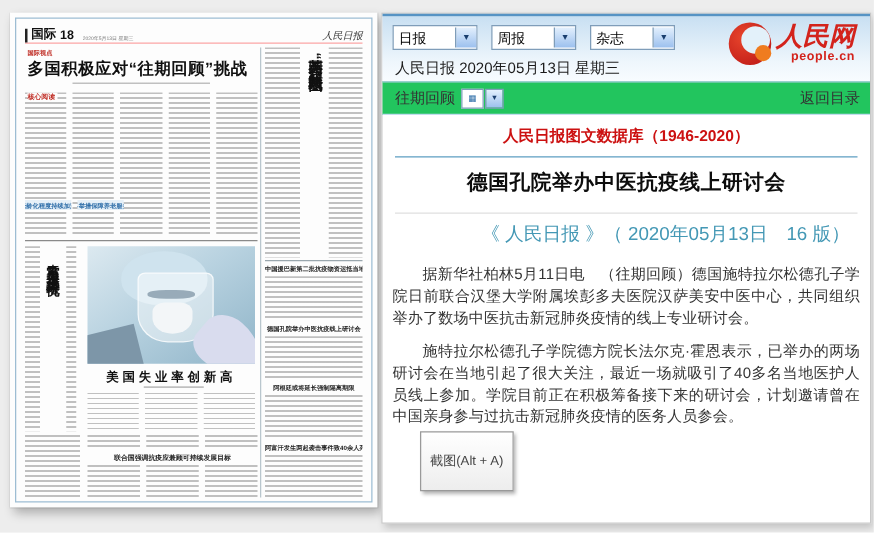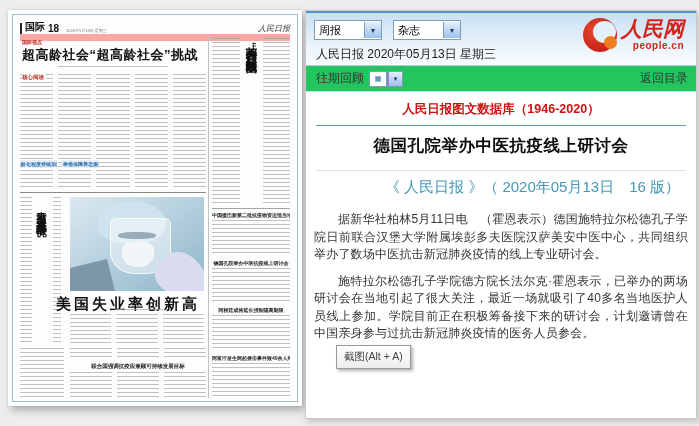--- a/index.html
+++ b/index.html
@@ -3,21 +3,21 @@
 <meta charset="utf-8">
 <style>
   html,body{margin:0;padding:0;}
   body{background:#ededed;font-family:"Liberation Sans",sans-serif;}
   .stage{position:relative;width:699px;height:426px;background:#ededed;overflow:hidden;}
 
   
   .paper{position:absolute;left:8px;top:10px;width:294px;height:396px;background:#fdfdfd;
          box-shadow:3px 4px 8px rgba(0,0,0,.28),0 0 1px #bbb;}
   .paper-frame{position:absolute;inset:4px;border:1px solid #9dbdd3;pointer-events:none;}
-  .np-header{position:absolute;left:12px;right:12px;top:8px;height:16px;border-bottom:7px solid #fca5a5;
+  .np-header{position:absolute;left:12px;right:12px;top:8px;height:16px;border-bottom:1px solid #fca5a5;
              display:flex;align-items:flex-end;justify-content:space-between;}
   .np-h-left{display:flex;align-items:flex-end;gap:3px;}
   .np-bar{width:2px;height:11px;background:#222;}
   .np-sec{font-size:10px;font-weight:bold;color:#111;}
   .np-pn{font-size:10px;font-weight:bold;color:#111;}
   .np-date{font-size:4px;color:#777;margin-left:4px;padding-bottom:1px;}
   .np-script{font-size:8px;font-style:italic;font-family:"DejaVu Serif",serif;color:#333;}
   .np-tag{position:absolute;left:14px;top:29px;font-size:5px;font-weight:bold;color:#c03028;}
   .np-head1{position:absolute;left:14px;top:36px;width:184px;font-size:13px;font-weight:bold;color:#101010;
             letter-spacing:.5px;white-space:nowrap;overflow:hidden;}
@@ -47,21 +47,21 @@
   .som-tx2{position:absolute;left:33px;top:4px;width:8px;bottom:0;}
   .photo{position:absolute;left:50px;top:4px;width:134px;height:94px;
          background:linear-gradient(145deg,#dce9f0 0%,#b8d2e0 45%,#8fb4c8 100%);overflow:hidden;}
   .cap{position:absolute;left:20%;top:4%;width:52%;height:46%;background:#cfe3ee;border-radius:50% 50% 45% 45%;}
   .shield{position:absolute;left:30%;top:22%;width:44%;height:58%;background:rgba(255,255,255,.45);
           border:1px solid rgba(255,255,255,.75);border-radius:10% 10% 40% 40%;}
   .gog{position:absolute;left:36%;top:37%;width:28%;height:8%;background:#5a7286;opacity:.55;border-radius:40%;}
   .mask{position:absolute;left:39%;top:48%;width:24%;height:26%;background:#f3f6f8;border-radius:30% 30% 50% 50%;}
   .hand{position:absolute;right:-6%;bottom:-10%;width:42%;height:46%;background:#d9dcee;transform:rotate(40deg);border-radius:40% 60% 30% 30%;}
   .gown{position:absolute;left:-10%;bottom:-18%;width:42%;height:46%;background:#7d96a8;transform:rotate(-14deg);}
-  .us-h{position:absolute;left:36px;top:102px;width:134px;text-align:center;font-size:15px;font-weight:bold;
+  .us-h{position:absolute;left:50px;top:102px;width:134px;text-align:center;font-size:10px;font-weight:bold;
         color:#111;letter-spacing:3px;white-space:nowrap;}
   .us-by{position:absolute;left:95px;top:116px;width:48px;height:2px;}
   .us-cols{position:absolute;left:50px;top:121px;width:134px;height:31px;}
   .bot{position:absolute;left:12px;top:338px;width:186px;height:50px;}
   .bot-left{position:absolute;left:0;top:0;width:44px;height:50px;}
   .bot-row1{position:absolute;left:50px;top:0;width:136px;height:12px;}
   .un-h{position:absolute;left:50px;top:15px;width:136px;text-align:center;font-size:5.5px;font-weight:bold;
         color:#222;white-space:nowrap;overflow:hidden;}
   .bot-row2{position:absolute;left:50px;top:24px;width:136px;height:26px;}
 
@@ -94,21 +94,21 @@
               display:flex;align-items:center;justify-content:center;font-size:6px;color:#1a3e6e;}
   .back{margin-left:auto;margin-right:8px;font-size:12px;color:#333;cursor:pointer;}
   .p-content{position:relative;padding-top:9px;}
   .db-title{text-align:center;font-size:12.5px;font-weight:bold;color:#cc1111;}
   .hr-blue{margin:7px 10px 0;border-top:1px solid #5e9ec2;}
   .art-title{text-align:center;font-size:16.5px;font-weight:bold;color:#0d0d0d;margin-top:9px;letter-spacing:.5px;}
   .hr-gray{margin:13px 10px 0;border-top:1px solid #e0e0e0;}
   .src{text-align:right;margin:7px 16px 0 0;font-size:15px;color:#4498b5;}
   .paras{margin:14px 8px 0;}
   .paras p{margin:0 0 9px;font-size:12px;line-height:17.5px;color:#333;text-indent:2em;text-align:justify;letter-spacing:.2px;}
-  .shot-tip{position:absolute;left:30px;top:334px;padding:4px 7px;font-size:10.5px;color:#444;
+  .shot-tip{position:absolute;left:30px;top:334px;padding:16px 7px;font-size:10.5px;color:#444;
             background:linear-gradient(#fff,#ededed);border:1px solid #999;box-shadow:2px 2px 3px rgba(0,0,0,.3);}
 </style>
 </head>
 <body>
 
 <div class="stage">
 
   <div class="paper">
     <div class="paper-frame"></div>
 
@@ -116,21 +116,21 @@
       <div class="np-h-left">
         <span class="np-bar"></span>
         <span class="np-sec">国际</span>
         <span class="np-pn">18</span>
         <span class="np-date">2020年5月13日 星期三</span>
       </div>
       <span class="np-script">人民日报</span>
     </div>
 
     <div class="np-tag">国际视点</div>
-    <div class="np-head1">超高龄社会“超高龄社会”挑战</div>
+    <div class="np-head1">多国积极应对“往期回顾”挑战</div>
     <div class="np-byline tx"></div>
 
     <div class="np-cols cols">
         <div class="tx"></div>
         <div class="tx"></div>
         <div class="tx"></div>
         <div class="tx"></div>
         <div class="tx"></div>
       </div>
     <div class="np-core">核心阅读</div>
@@ -200,20 +200,24 @@
           <div class="tx"></div>
         </div>
     </div>
   </div>
 
   <div class="panel">
 
     <div class="p-head">
       <div class="dd-row">
         <div class="dd">
+          <span class="dd-label">日报</span>
+          <span class="dd-btn">▼</span>
+        </div>
+        <div class="dd">
           <span class="dd-label">周报</span>
           <span class="dd-btn">▼</span>
         </div>
         <div class="dd">
           <span class="dd-label">杂志</span>
           <span class="dd-btn">▼</span>
         </div>
       </div>
       <div class="edition">人民日报 2020年05月13日 星期三</div>
       <div class="logo">
@@ -236,21 +240,21 @@
       <span class="back">返回目录</span>
     </div>
 
     <div class="p-content">
       <div class="db-title">人民日报图文数据库（1946-2020）</div>
       <div class="hr-blue"></div>
       <div class="art-title">德国孔院举办中医抗疫线上研讨会</div>
       <div class="hr-gray"></div>
       <div class="src">《 人民日报 》（ 2020年05月13日　16 版）</div>
       <div class="paras">
-        <p>据新华社柏林5月11日电　（霍恩表示）德国施特拉尔松德孔子学院日前联合汉堡大学附属埃彭多夫医院汉萨美安中医中心，共同组织举办了数场中医抗击新冠肺炎疫情的线上专业研讨会。</p>
+        <p>据新华社柏林5月11日电　（往期回顾）德国施特拉尔松德孔子学院日前联合汉堡大学附属埃彭多夫医院汉萨美安中医中心，共同组织举办了数场中医抗击新冠肺炎疫情的线上专业研讨会。</p>
         <p>施特拉尔松德孔子学院德方院长法尔克·霍恩表示，已举办的两场研讨会在当地引起了很大关注，最近一场就吸引了40多名当地医护人员线上参加。学院目前正在积极筹备接下来的研讨会，计划邀请曾在中国亲身参与过抗击新冠肺炎疫情的医务人员参会。</p>
       </div>
     </div>
 
     <div class="shot-tip">截图(Alt + A)</div>
   </div>
 
 </div>
 
 </body></html>

